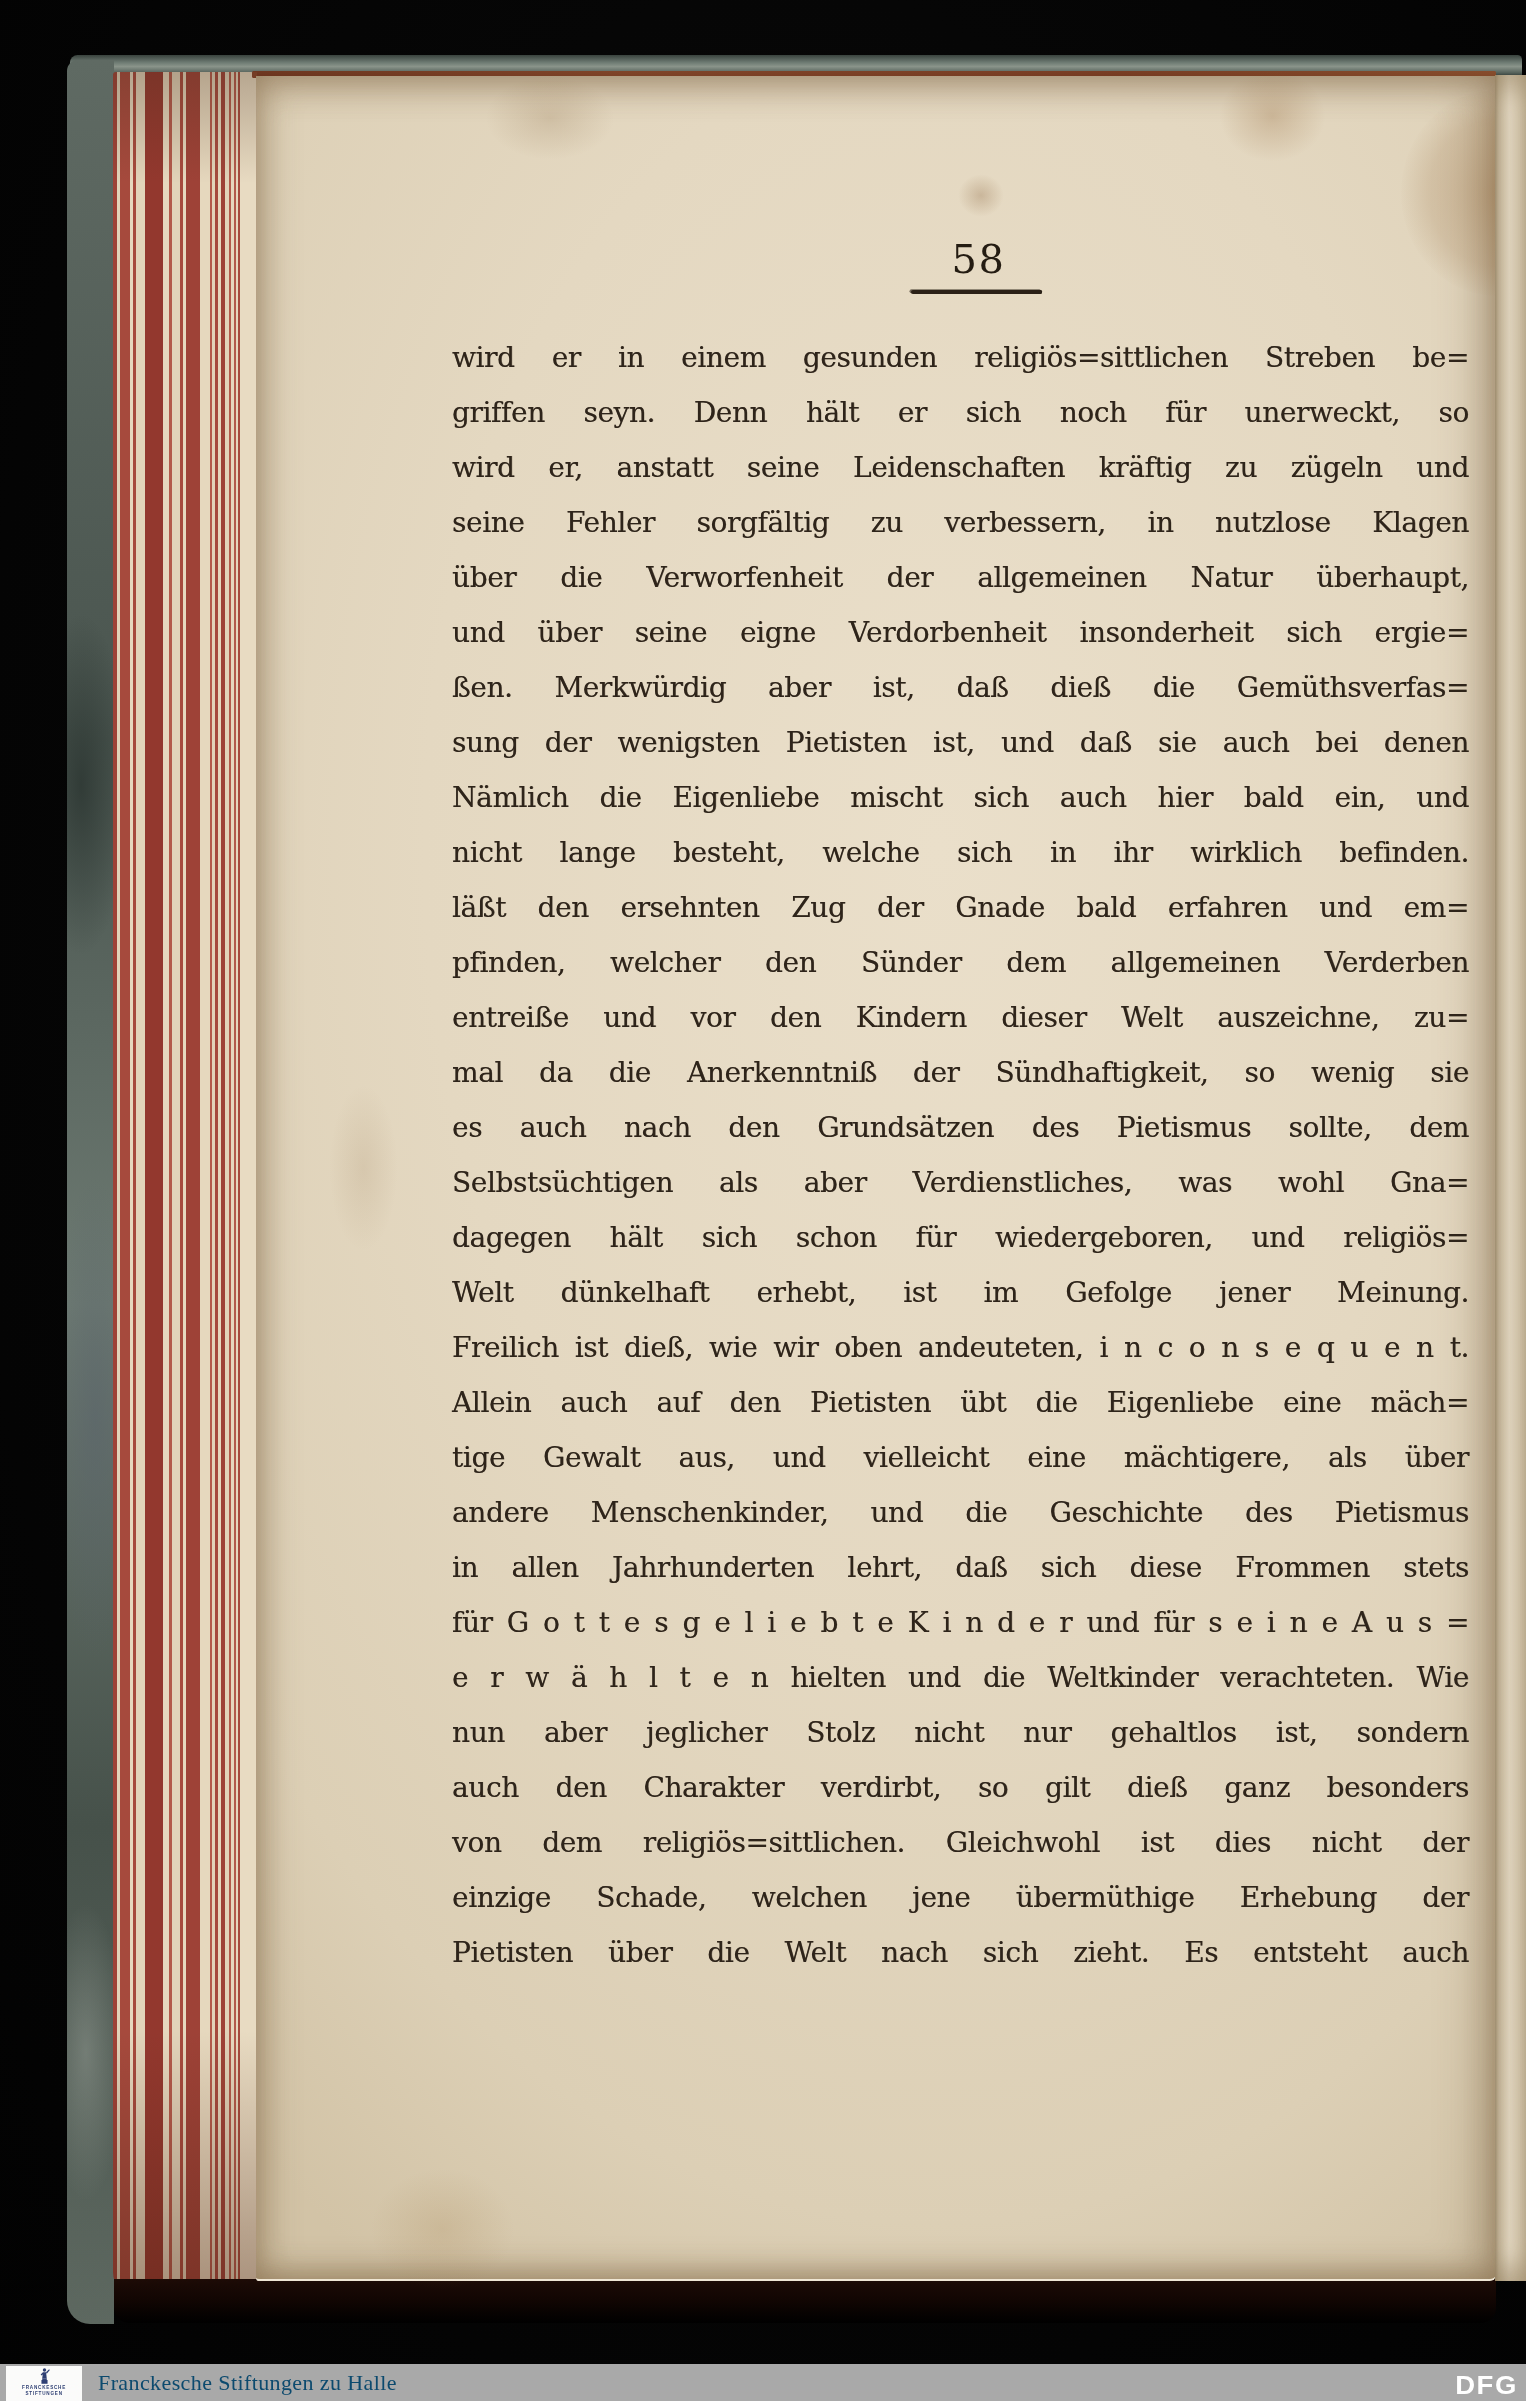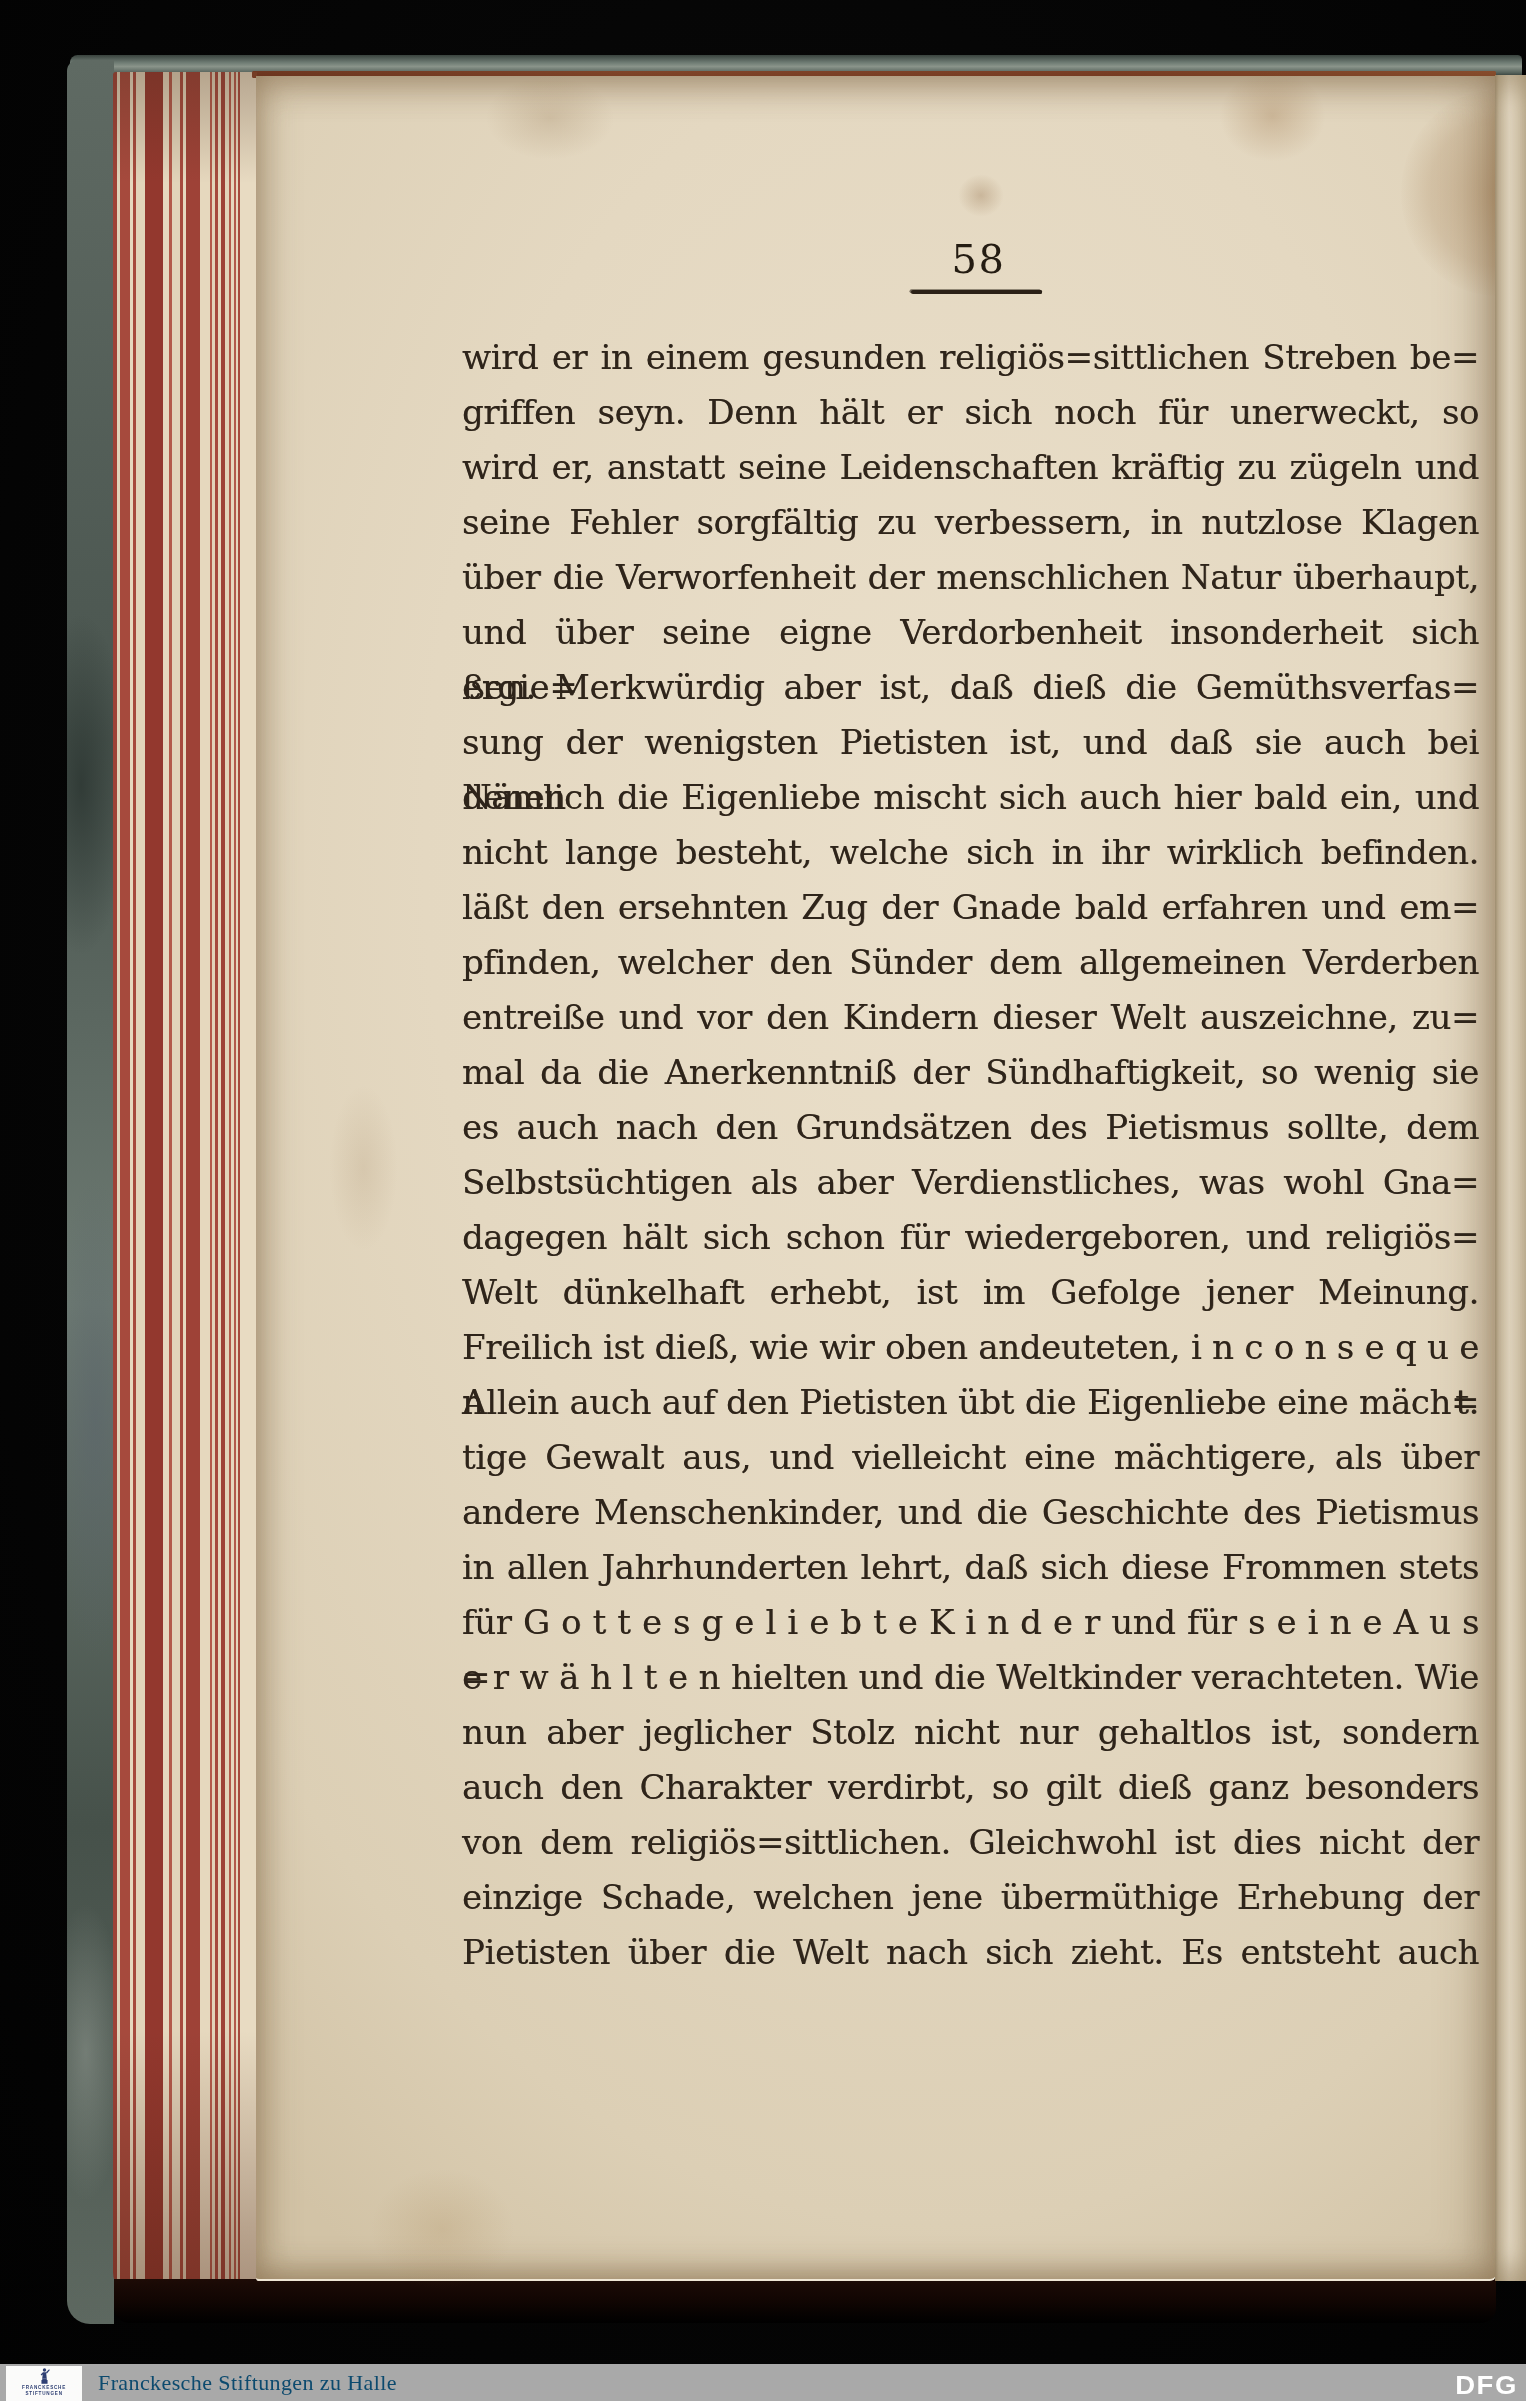--- a/index.html
+++ b/index.html
@@ -89,22 +89,22 @@
   .pagenum{
     position:absolute;left:669px;top:160px;width:107px;
     text-align:center;font-size:40px;color:#241c12;letter-spacing:1.5px;
   }
   .pagenum-rule{
     position:absolute;left:655px;top:214px;width:131px;height:3.8px;
     background:#2b2117;border-radius:2.3px 1.5px 1.5px 2.3px;
     box-shadow:-1.5px -0.8px 0 rgba(43,33,23,.6);
   }
   .textblock{
-    position:absolute;left:206px;top:254px;width:1017px;
-    color:#2e241a;font-size:34px;line-height:55px;letter-spacing:-0.4px;
+    position:absolute;left:196px;top:254px;width:1017px;
+    color:#2e241a;font-size:28px;line-height:55px;letter-spacing:-0.4px;
     text-shadow:0.3px 0.2px 0.2px rgba(46,36,26,.55);
   }
   .textblock .tline{
     text-align:justify;text-align-last:justify;
     height:55px;white-space:normal;
   }
   
   .footer-bar{
     position:absolute;left:0;top:2364px;width:1527px;height:37px;
     background:#a9a9a9;
@@ -149,21 +149,21 @@
     <div class="stain s6"></div>
 
     <div class="pagenum">58</div>
     <div class="pagenum-rule"></div>
 
     <div class="textblock">
         <div class="tline">wird er in einem gesunden religiös=sittlichen Streben be=</div>
         <div class="tline">griffen seyn.  Denn hält er sich noch für unerweckt, so</div>
         <div class="tline">wird er, anstatt seine Leidenschaften kräftig zu zügeln und</div>
         <div class="tline">seine Fehler sorgfältig zu verbessern, in nutzlose Klagen</div>
-        <div class="tline">über die Verworfenheit der menschlichen Natur überhaupt,</div>
+        <div class="tline">über die Verworfenheit der allgemeinen Natur überhaupt,</div>
         <div class="tline">und über seine eigne Verdorbenheit insonderheit sich ergie=</div>
         <div class="tline">ßen.  Merkwürdig aber ist, daß dieß die Gemüthsverfas=</div>
         <div class="tline">sung der wenigsten Pietisten ist, und daß sie auch bei denen</div>
         <div class="tline">Nämlich die Eigenliebe mischt sich auch hier bald ein, und</div>
         <div class="tline">nicht lange besteht, welche sich in ihr wirklich befinden.</div>
         <div class="tline">läßt den ersehnten Zug der Gnade bald erfahren und em=</div>
         <div class="tline">pfinden, welcher den Sünder dem allgemeinen Verderben</div>
         <div class="tline">entreiße und vor den Kindern dieser Welt auszeichne, zu=</div>
         <div class="tline">mal da die Anerkenntniß der Sündhaftigkeit, so wenig sie</div>
         <div class="tline">es auch nach den Grundsätzen des Pietismus sollte, dem</div>

